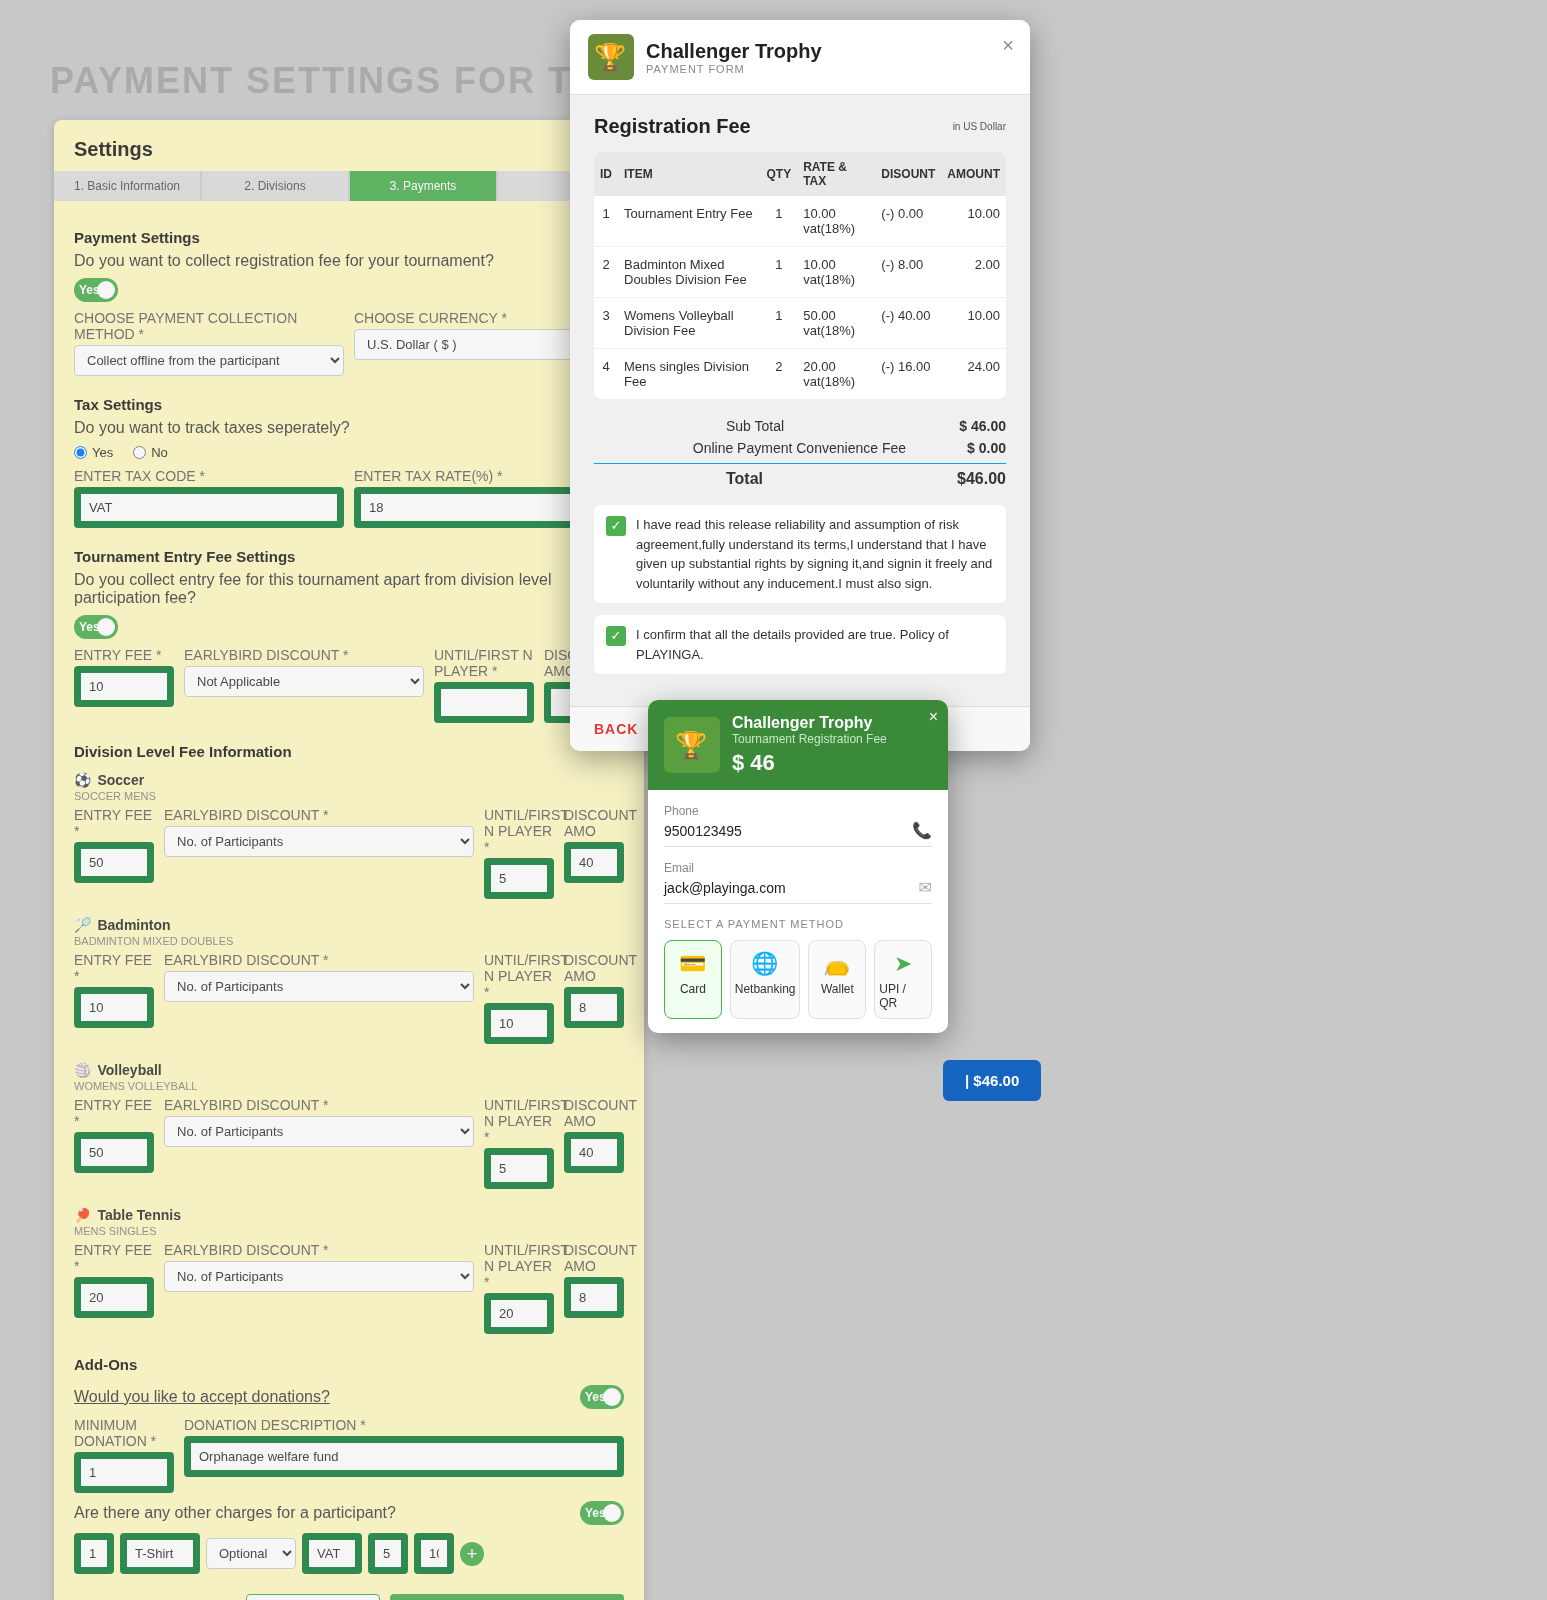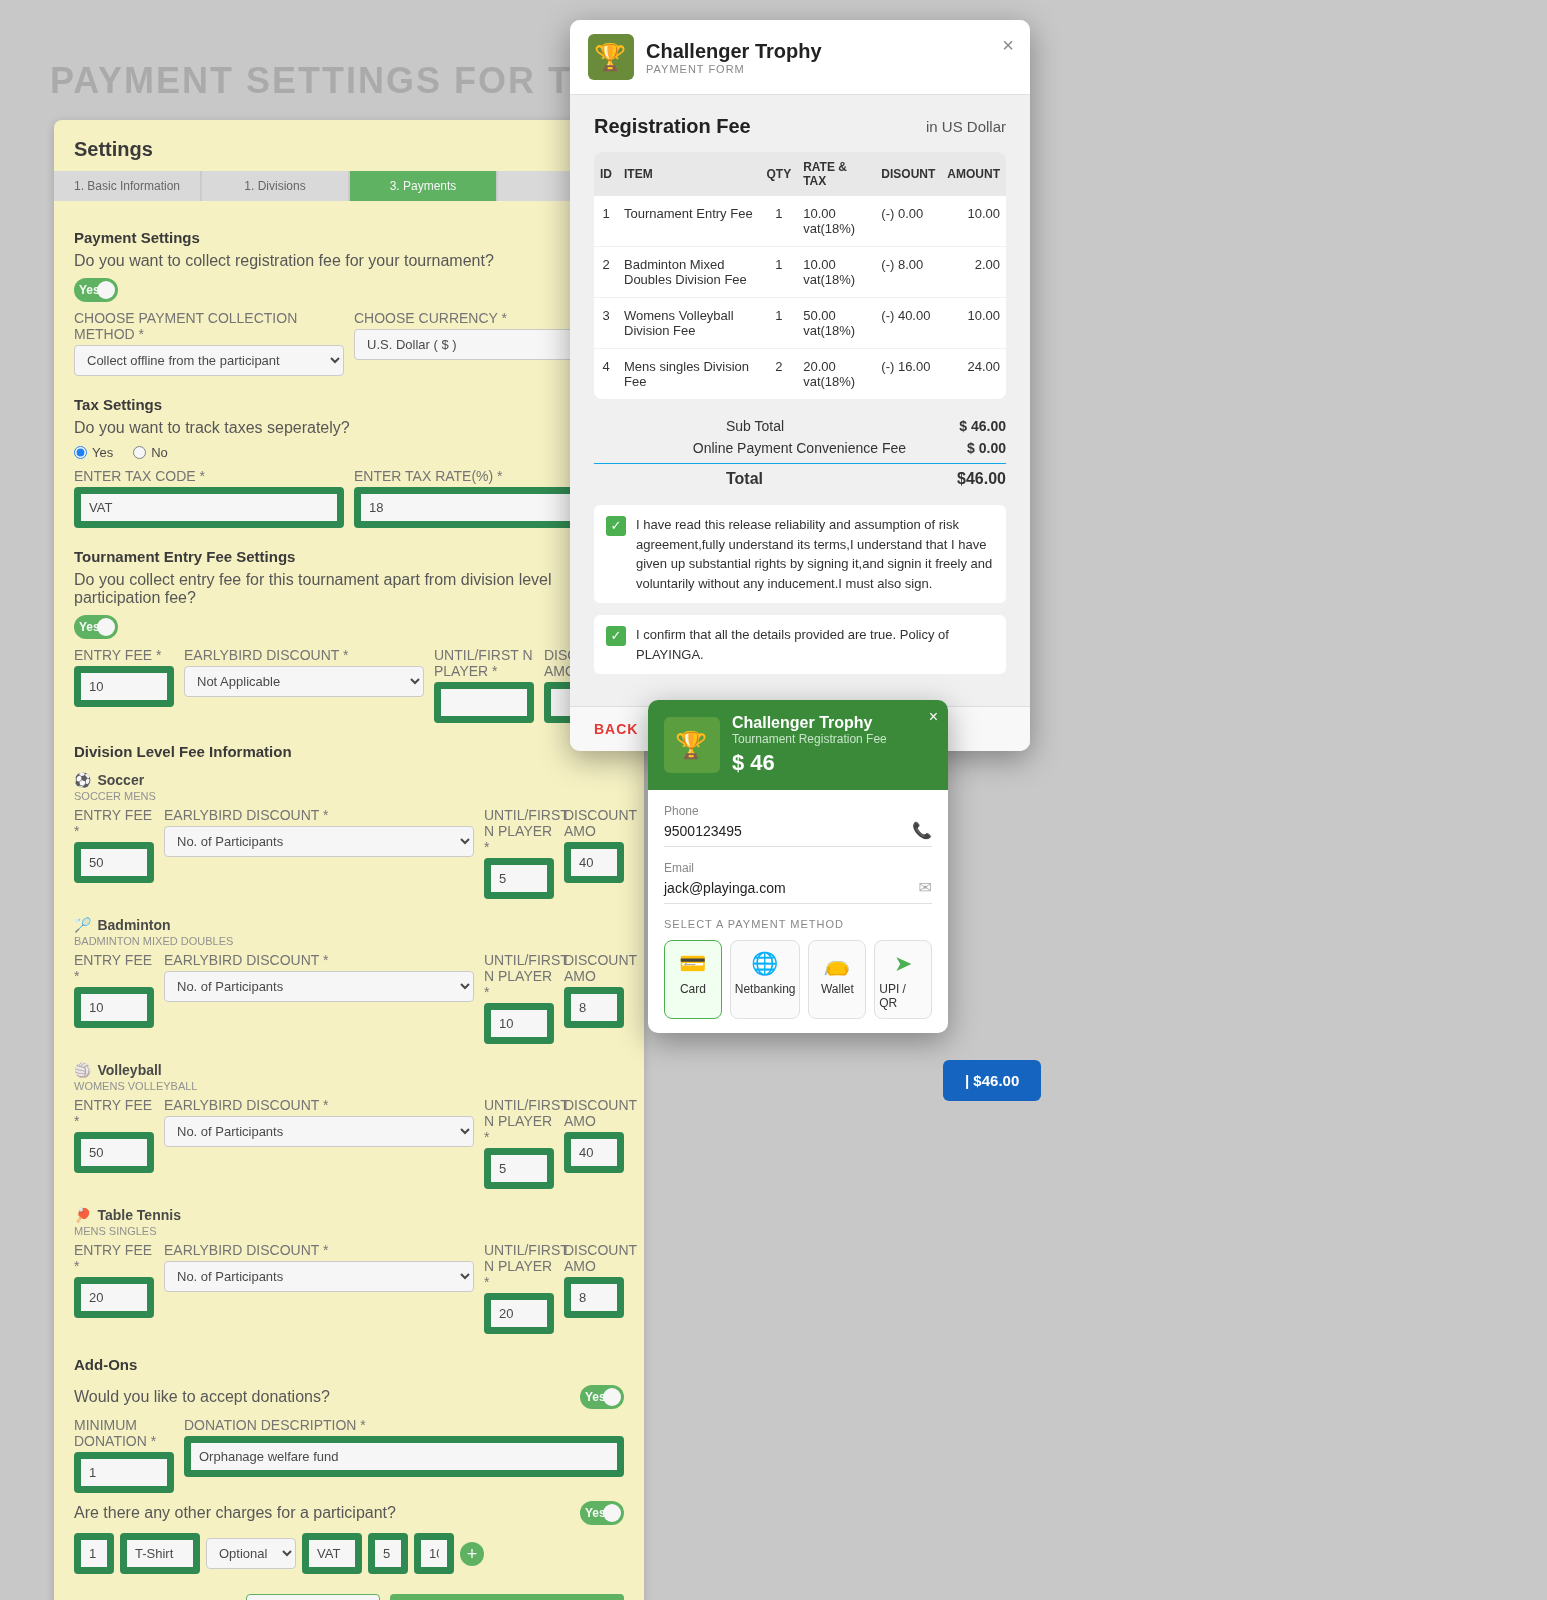--- a/index.html
+++ b/index.html
@@ -287,21 +287,21 @@
       justify-content: space-between;
       align-items: center;
       margin-bottom: 14px;
     }
     .reg-title {
       font-size: 20px;
       font-weight: bold;
       color: #222;
     }
     .reg-currency {
-      font-size: 15px;
+      font-size: 10px;
       color: #555;
     }
     .fee-table {
       width: 100%;
       border-collapse: collapse;
       background: #fff;
       border-radius: 8px;
       overflow: hidden;
       margin-bottom: 16px;
     }
@@ -523,21 +523,21 @@
 </head>
 <body>
 
 <div class="bg-text">PAYMENT SETTINGS FOR TOURNAMENT</div>
 
 <div class="settings-panel">
   <div class="settings-title">Settings</div>
 
   <div class="steps-bar">
     <div class="step">1. Basic Information</div>
-    <div class="step">1. Divisions</div>
+    <div class="step">2. Divisions</div>
     <div class="step active">3. Payments</div>
     <div class="step"></div>
   </div>
 
   <div class="section-title">Payment Settings</div>
   <div class="section-desc">Do you want to collect registration fee for your tournament?</div>
   <div class="toggle-row">
     <div class="toggle">
       <span class="toggle-label">Yes</span>
     </div>
@@ -718,21 +718,21 @@
       <div class="form-group" style="max-width:60px;">
         <div class="form-label">DISCOUNT AMO</div>
         <input class="form-input" value="8" style="">
       </div>
     </div>
   </div>
 
   <div class="section-title">Add-Ons</div>
   <div class="add-ons-section">
     <div class="add-ons-row">
-      <span class="section-desc" style="padding:0;">Would you like to accept donations?</span>
+      <span class="section-desc" style="padding:0;text-decoration:underline;">Would you like to accept donations?</span>
       <div class="toggle" style="margin-left:auto;">
         <span class="toggle-label">Yes</span>
       </div>
     </div>
     <div class="form-row" style="padding:0 0 8px;">
       <div class="form-group" style="max-width:100px;">
         <div class="form-label">MINIMUM DONATION *</div>
         <input class="form-input" value="1" style="">
       </div>
       <div class="form-group">

